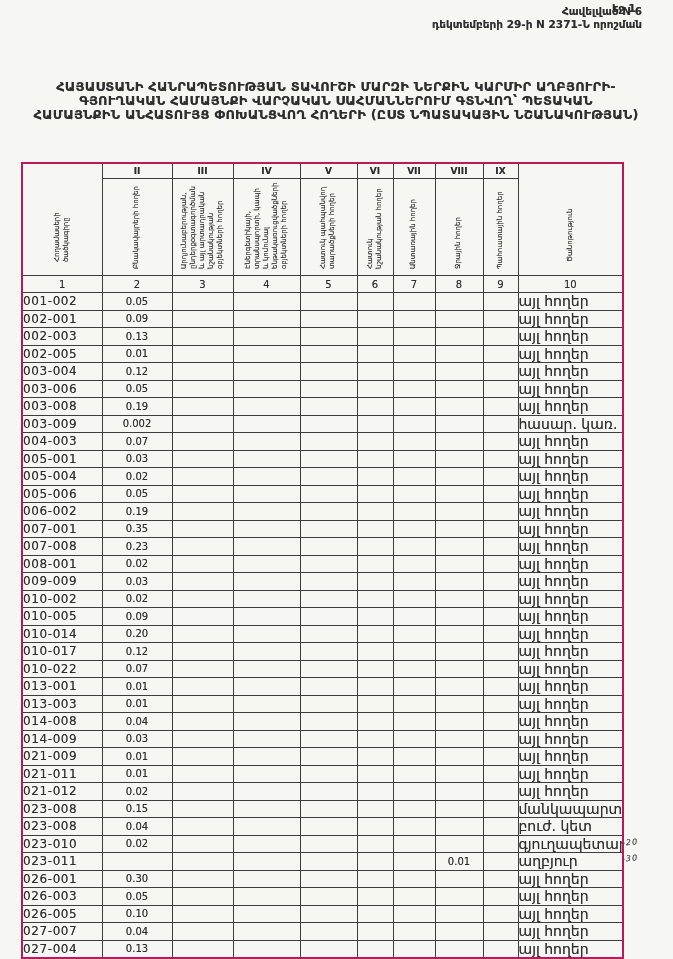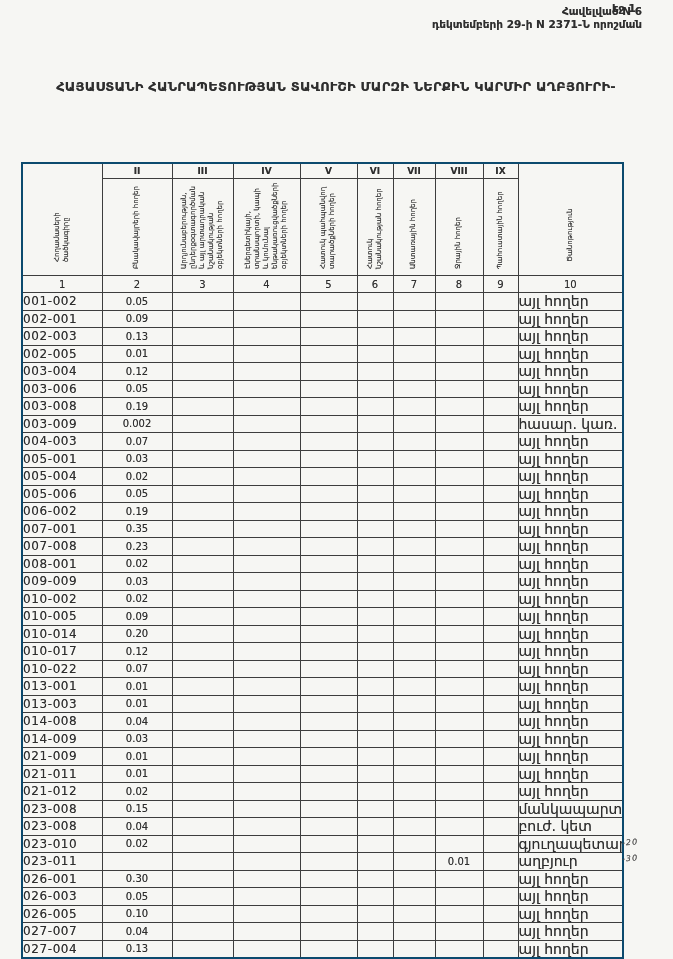--- a/index.html
+++ b/index.html
@@ -10,21 +10,21 @@
     box-shadow:0 0 6px rgba(0,0,0,.35);
   }
   .page *{text-shadow:0 0 .5px rgba(40,40,40,.55);}
   .page-num{position:absolute;left:612px;top:2px;font-size:11px;font-weight:bold;}
   .appendix{position:absolute;left:330px;top:5px;width:312px;text-align:right;
     font-size:10.5px;font-weight:bold;line-height:13px;}
   .doc-title{position:absolute;left:30px;top:80px;width:612px;text-align:center;
     font-size:13px;font-weight:bold;line-height:14px;letter-spacing:.2px;}
   table.land{
     position:absolute;left:21px;top:162px;border-collapse:collapse;table-layout:fixed;
-    width:601px;border:2px solid #0c4a6e;
+    width:601px;border:2px solid #be185d;
   }
   table.land td{border:1.4px solid #3d3d3d;padding:0;overflow:hidden;}
   td.hr{height:14px;text-align:center;font-size:9px;font-weight:bold;}
   td.hl{height:96px;text-align:center;vertical-align:middle;}
   td.hn{height:16px;text-align:center;font-size:10px;}
   .vert{
     writing-mode:vertical-rl;transform:rotate(180deg);
     display:inline-block;height:88px;font-size:7px;line-height:1.3;
     text-align:left;color:#333;
   }
@@ -43,20 +43,22 @@
 
   <div class="page-num">էջ 1</div>
 
   <div class="appendix">
     <div>Հավելված N 6</div>
     <div>դեկտեմբերի 29-ի N 2371-Ն որոշման</div>
   </div>
 
   <div class="doc-title">
     <div>ՀԱՅԱՍՏԱՆԻ ՀԱՆՐԱՊԵՏՈՒԹՅԱՆ ՏԱՎՈՒՇԻ ՄԱՐԶԻ ՆԵՐՔԻՆ ԿԱՐՄԻՐ ԱՂԲՅՈՒՐԻ-</div>
+    <div>ԳՅՈՒՂԱԿԱՆ ՀԱՄԱՅՆՔԻ ՎԱՐՉԱԿԱՆ ՍԱՀՄԱՆՆԵՐՈՒՄ ԳՏՆՎՈՂ՝ ՊԵՏԱԿԱՆ</div>
+    <div>ՀԱՄԱՅՆՔԻՆ ԱՆՀԱՏՈՒՅՑ ՓՈԽԱՆՑՎՈՂ ՀՈՂԵՐԻ (ԸՍՏ ՆՊԱՏԱԿԱՅԻՆ ՆՇԱՆԱԿՈՒԹՅԱՆ)</div>
   </div>
 
   <table class="land">
     <colgroup>
       <col style="width:80px">
         <col style="width:70px">
         <col style="width:61px">
       <col style="width:67px">
         <col style="width:57px">
         <col style="width:36px">

